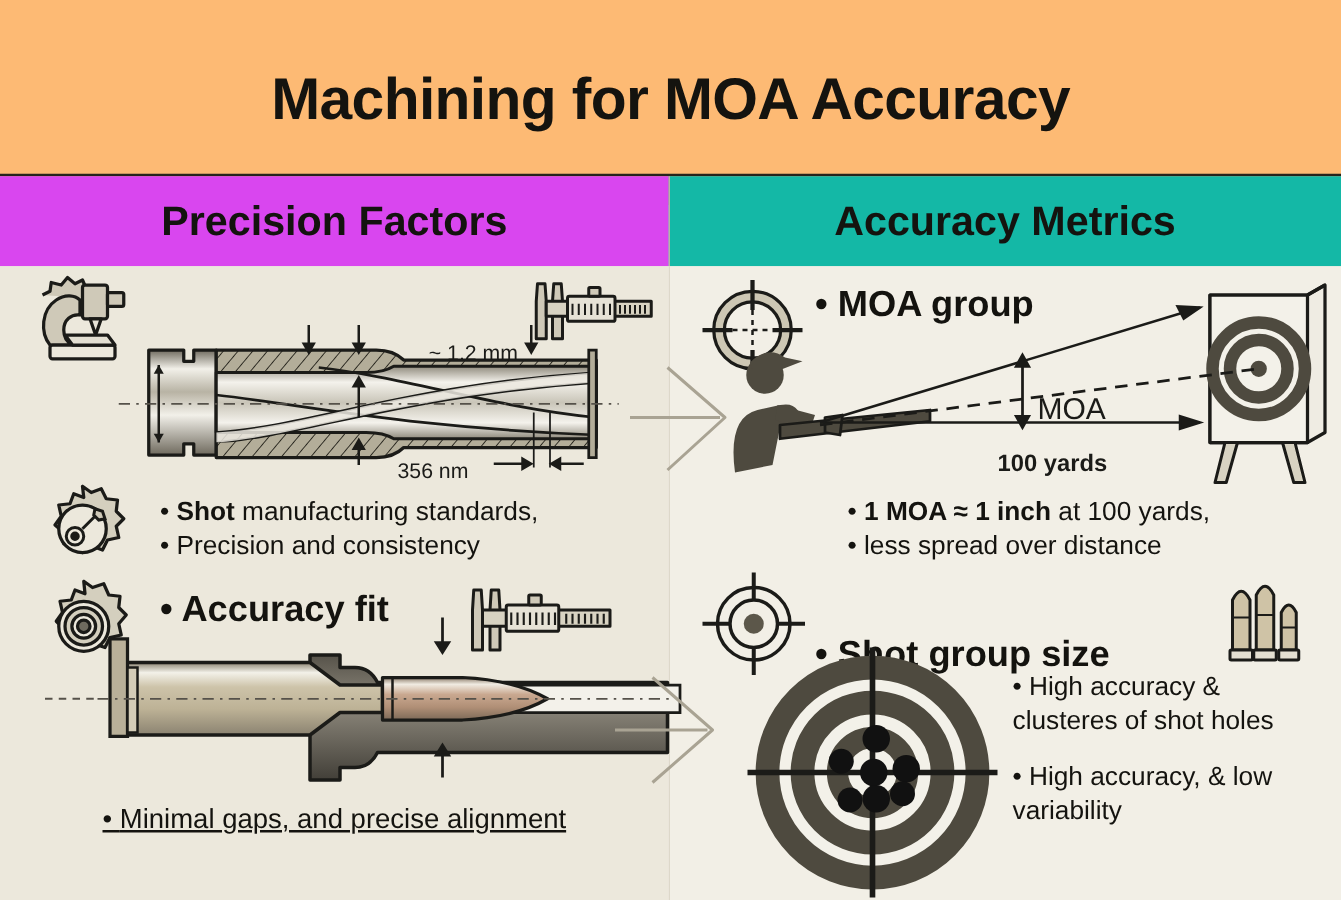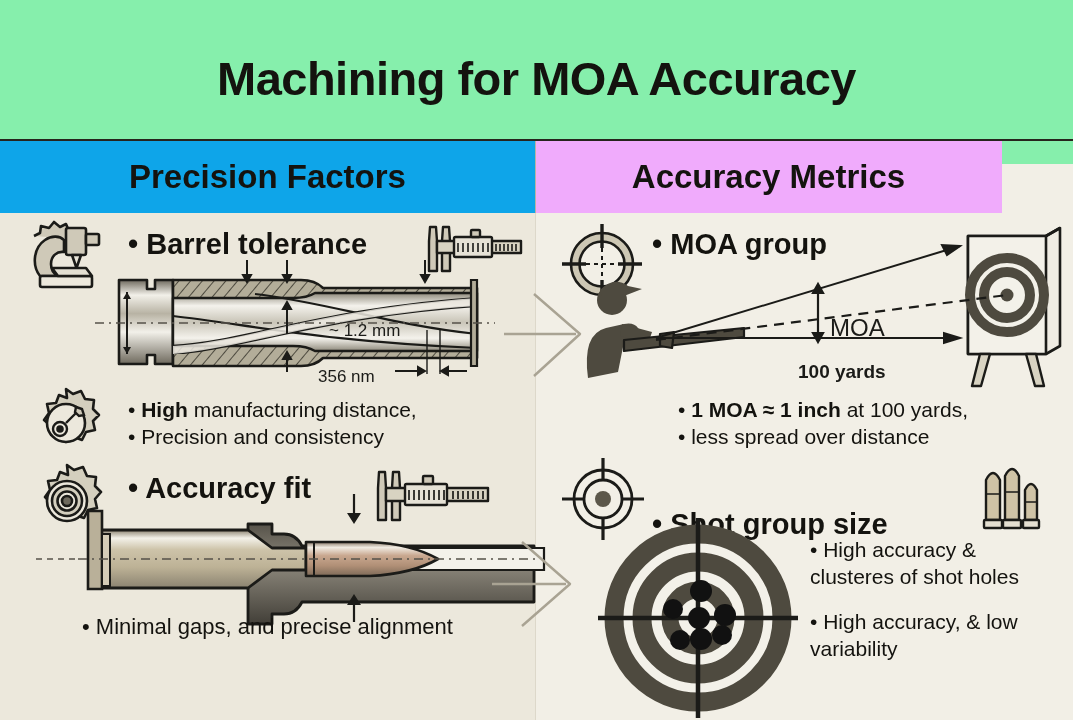--- a/index.html
+++ b/index.html
@@ -7,37 +7,37 @@
     width:1073px;height:720px;overflow:hidden;
     background:#f2efe6;
     font-family:"Liberation Sans", sans-serif;
     color:#1b1b18;
   }
   #page{position:relative;width:1073px;height:720px;}
 
   
   .header{
     position:absolute;left:0;top:0;width:1073px;height:164px;
-    background:#86efac;
+    background:#fdba74;
     display:flex;flex-direction:column;align-items:center;justify-content:center;
     box-sizing:border-box;
   }
   .header .title{
     font-size:47px;font-weight:bold;letter-spacing:-0.5px;line-height:1;
     color:#14130f;margin:0 0 8px 0;
   }
   .header .subtitle{
     font-size:30px;font-weight:normal;line-height:1;color:#262520;margin:0;
   }
   .header-rule{position:absolute;left:0;top:139px;width:1073px;height:2px;background:#26241d;}
 
   
   .band{position:absolute;top:141px;height:72px;box-sizing:border-box;}
-  .band-left{left:0;width:535px;background:#0ea5e9;padding-left:20px;}
-  .band-right{left:535px;width:467px;background:#f0abfc;}
+  .band-left{left:0;width:535px;background:#d946ef;padding-left:20px;}
+  .band-right{left:535px;width:538px;background:#14b8a6;}
   .band .band-label{
     position:absolute;left:0;right:0;top:50%;transform:translateY(-50%);
     text-align:center;font-size:33px;font-weight:bold;color:#14130f;
   }
   .band-divider{position:absolute;left:535px;top:141px;width:1px;height:72px;background:#b9b4a3;}
 
   
   .col{position:absolute;top:213px;height:507px;box-sizing:border-box;}
   .col-left{left:0;width:535px;background:#ece8dc;}
   .col-right{left:535px;width:538px;background:#f2efe6;}
@@ -87,24 +87,20 @@
         <path d="M14 58 C6 48 7 30 19 22 C26 17 34 18 38 22 L38 34 C31 33 25 38 25 46 C25 52 28 56 32 58 Z"></path>
         <rect x="40" y="10" width="20" height="27" rx="2" fill="#cfc9b8"></rect>
         <rect x="60" y="16" width="13" height="11" rx="1.5" fill="#cfc9b8"></rect>
         <path d="M46 37 h9 l-4.5 13 Z" fill="#e8e4d8"></path>
         <rect x="14" y="58" width="52" height="11" rx="2" fill="#ece8dc"></rect>
         <path d="M26 50 h34 l6 8 h-34 Z" fill="#e3dfd2"></path>
       </g>
     </svg>
   </div>
 
-  <div class="h-item" style="left:128px;top:228px;">
-    <span class="dot">•</span>
-    <span>Barrel tolerance</span>
-  </div>
 
   <div class="abs" style="left:424px;top:225px;">
     <svg width="102" height="52" viewBox="0 0 102 52">
       <g stroke="#1b1b18" stroke-width="2.4" fill="#cfc9b8" stroke-linejoin="round">
         <path d="M6 2 L12 2 L13 16 L13 46 L5 46 L5 16 Z"></path>
         <path d="M19 2 L25 2 L26 16 L26 46 L18 46 L18 16 Z"></path>
         <rect x="13" y="16" width="84" height="12" fill="#d8d3c2"></rect>
         <rect x="30" y="12" width="38" height="20" rx="1.5" fill="#e6e2d6"></rect>
         <rect x="47" y="5" width="9" height="7" rx="1" fill="#cfc9b8"></rect>
       </g>
@@ -187,41 +183,41 @@
         <path d="M300 103 h26"></path>
           <path d="M330 103 l-7 -4 v8 Z"></path>
         <path d="M372 103 h-20"></path>
           <path d="M346 103 l7 -4 v8 Z"></path>
         <path d="M332 62 v44" stroke-width="1.4"></path>
         <path d="M345 62 v44" stroke-width="1.4"></path>
       </g>
     </svg>
   </div>
 
-  <div class="lbl" style="left:329px;top:273px;margin-top:48px;">~ 1.2 mm</div>
+  <div class="lbl" style="left:343px;top:273px;">~ 1.2 mm</div>
   <div class="lbl" style="left:318px;top:367px;">356 nm</div>
 
   <div class="abs" style="left:26px;top:385px;">
     <svg width="80" height="76" viewBox="0 0 80 76">
       <g stroke="#1b1b18" stroke-width="2.6" fill="#d4cfbe" stroke-linejoin="round">
         <path d="M40 4 l7 5 8 -3 4 8 9 1 -1 9 6 6 -6 6 2 9 -9 2 -4 8 -8 -3 -8 5 -6 -7 -9 0 0 -9 -7 -6 5 -7 -2 -9 9 -1 3 -8 8 3 Z"></path>
         <circle cx="40" cy="38" r="19" fill="#ece8dc"></circle>
       </g>
       <g stroke="#1b1b18" stroke-width="2.4" fill="none">
         <path d="M52 26 L40 38"></path>
         <path d="M50 22 l6 2 2 6 -5 1 -4 -4 Z" fill="#cfc9b8"></path>
         <circle cx="34" cy="44" r="7"></circle>
         <circle cx="34" cy="44" r="2.6" fill="#1b1b18"></circle>
       </g>
     </svg>
   </div>
 
   <div class="bul" style="left:128px;top:396px;width:400px;">
     <span class="li">
-      <span>•&nbsp;</span><b>High</b><span> manufacturing distance,</span>
+      <span>•&nbsp;</span><b>Shot</b><span> manufacturing standards,</span>
     </span>
     <span class="li">
       <span>•&nbsp;</span><span>Precision and consistency</span>
     </span>
   </div>
 
   <div class="abs" style="left:26px;top:462px;">
     <svg width="82" height="78" viewBox="0 0 82 78">
       <g stroke="#1b1b18" stroke-width="2.6" fill="#d4cfbe" stroke-linejoin="round">
         <path d="M41 3 l7 5 9 -3 4 9 9 1 -1 9 6 6 -6 7 2 9 -9 2 -4 8 -9 -3 -8 5 -6 -7 -9 0 0 -9 -7 -7 5 -7 -2 -9 9 -1 3 -8 8 3 Z"></path>
@@ -296,21 +292,21 @@
 
       <g stroke="#1b1b18" stroke-width="2.2" fill="#1b1b18">
         <path d="M276 -16 v24"></path>
           <path d="M276 12 l-5 -8 h10 Z"></path>
         <path d="M276 112 v-24"></path>
           <path d="M276 86 l-5 8 h10 Z"></path>
       </g>
     </svg>
   </div>
 
-  <div class="bul" style="left:82px;top:612px;width:400px;">
+  <div class="bul" style="left:82px;top:640px;width:400px;text-decoration:underline;">
     <span class="li wrap" style="font-size:22px;line-height:30px;">
       <span>•&nbsp;</span><span>Minimal gaps, and precise alignment</span>
     </span>
   </div>
 
   <div class="abs" style="left:490px;top:292px;">
     <svg width="95" height="88" viewBox="0 0 95 88">
       <path d="M44 2 L90 42 L44 84" fill="none" stroke="#a9a393" stroke-width="2.4" stroke-linejoin="round"></path>
       <path d="M14 42 H86" fill="none" stroke="#a9a393" stroke-width="2.4"></path>
     </svg>

